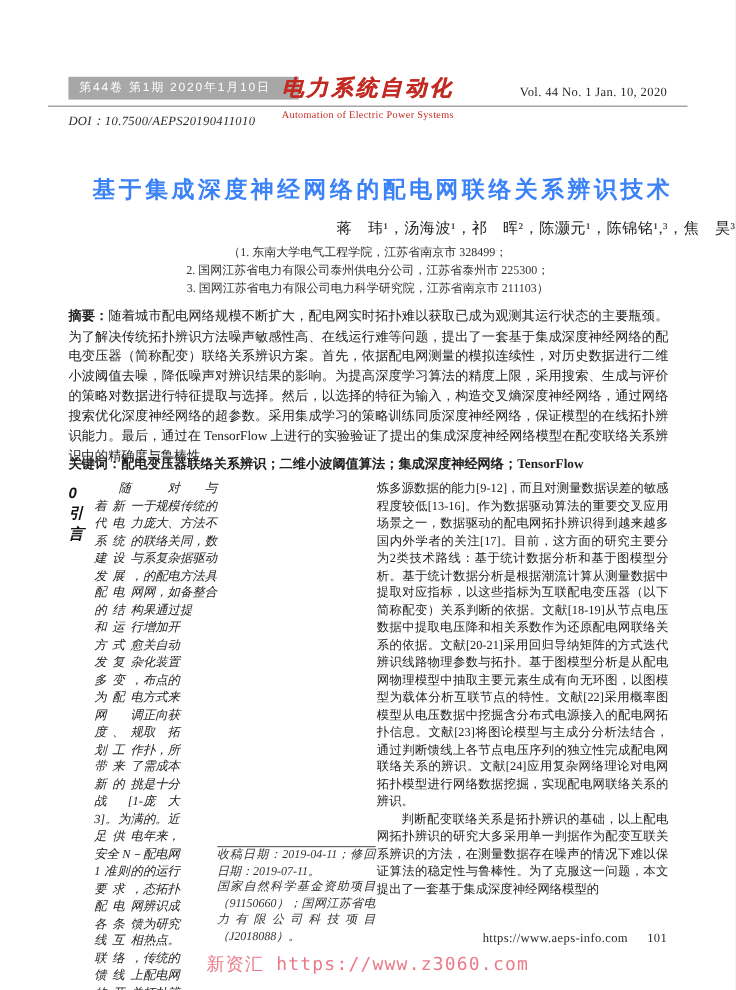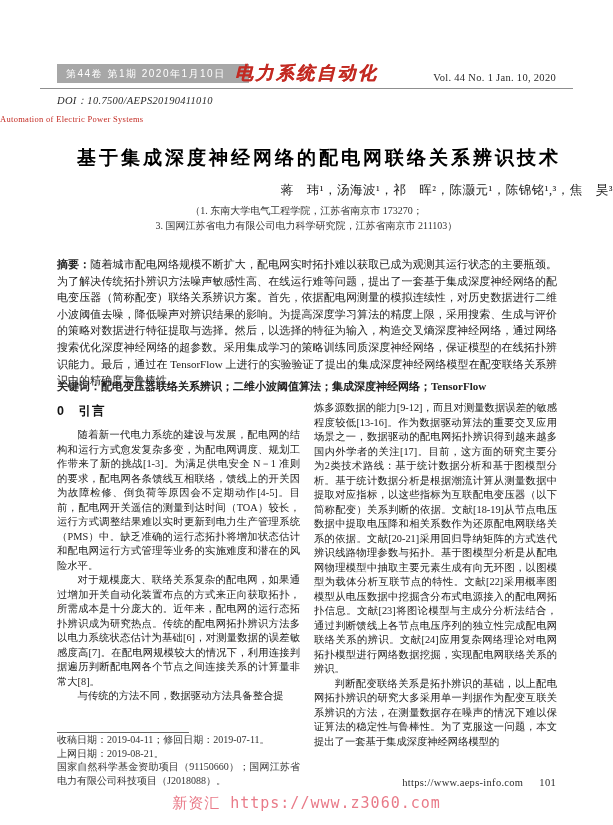--- a/index.html
+++ b/index.html
@@ -39,34 +39,35 @@
   .journal-cn{
     position:absolute;left:0;right:0;top:61px;
     text-align:center;
     color:var(--brand-red);
     font-size:18px;font-weight:bold;font-style:italic;
     letter-spacing:2.5px;
     text-shadow:0.4px 0 0 var(--brand-red);
   }
   .journal-en{
     position:absolute;left:0;right:0;top:90px;
+    text-align:center;
     color:var(--brand-red);
-    font-size:8.5px;letter-spacing:0.3px;margin-top:24px;
+    font-size:8.5px;letter-spacing:0.3px;
   }
   .vol-info{
     position:absolute;right:57px;top:72px;
     font-size:10.5px;color:#2a2a2a;letter-spacing:0.3px;
   }
   
   .paper-title{
     position:absolute;left:0;right:0;top:145px;
     text-align:center;
     font-family:"Liberation Sans","DejaVu Sans",sans-serif;
     font-size:19px;font-weight:700;letter-spacing:3px;
-    color:#000000;
+    color:#3b82f6;
     padding-left:25px;
   }
   .authors{
     position:absolute;left:0;right:0;top:182px;
     text-align:right;font-size:12.5px;color:#222;
     letter-spacing:0.5px;
   }
   .affiliations{
     position:absolute;left:0;right:0;top:203px;
     text-align:center;font-size:10px;line-height:15px;color:#333;
@@ -83,21 +84,21 @@
   .keywords{
     position:absolute;left:57px;width:500px;top:379px;
     font-size:11px;font-weight:600;color:#222;
   }
   
   .columns{
     position:absolute;left:57px;top:401px;width:500px;height:386px;
     display:flex;gap:14px;
   }
   .col{width:243px;box-sizing:border-box;}
-  .col-left{display:flex;flex-direction:column;}
+  .col-left{display:flex;flex-direction:row;font-style:italic;}
   .intro-heading{
     font-family:"Liberation Sans","DejaVu Sans",sans-serif;
     font-size:12.5px;font-weight:700;color:#111;
     margin:2px 0 8px 0;letter-spacing:1px;
   }
   p.body-par{
     margin:0;font-size:10.3px;line-height:14.5px;
     text-align:justify;color:#222;
   }
   p.indent{text-indent:2em;}
@@ -127,38 +128,38 @@
   <div class="issue-box">第44卷 第1期 2020年1月10日</div>
   <div class="header-rule"></div>
   <div class="doi">DOI：10.7500/AEPS20190411010</div>
   <div class="journal-cn">电力系统自动化</div>
   <div class="journal-en">Automation of Electric Power Systems</div>
   <div class="vol-info">Vol. 44 No. 1 Jan. 10, 2020</div>
 
   <div class="paper-title">基于集成深度神经网络的配电网联络关系辨识技术</div>
   <div class="authors">蒋　玮¹，汤海波¹，祁　晖²，陈灏元¹，陈锦铭¹,³，焦　昊³</div>
   <div class="affiliations">
-    <div>（1. 东南大学电气工程学院，江苏省南京市 173270；</div>
+    <div>（1. 东南大学电气工程学院，江苏省南京市 328499；</div>
+    <div>2. 国网江苏省电力有限公司泰州供电分公司，江苏省泰州市 225300；</div>
     <div>3. 国网江苏省电力有限公司电力科学研究院，江苏省南京市 211103）</div>
   </div>
 
   <div class="abstract"><span class="abstract-label">摘要：</span><span>随着城市配电网络规模不断扩大，配电网实时拓扑难以获取已成为观测其运行状态的主要瓶颈。为了解决传统拓扑辨识方法噪声敏感性高、在线运行难等问题，提出了一套基于集成深度神经网络的配电变压器（简称配变）联络关系辨识方案。首先，依据配电网测量的模拟连续性，对历史数据进行二维小波阈值去噪，降低噪声对辨识结果的影响。为提高深度学习算法的精度上限，采用搜索、生成与评价的策略对数据进行特征提取与选择。然后，以选择的特征为输入，构造交叉熵深度神经网络，通过网络搜索优化深度神经网络的超参数。采用集成学习的策略训练同质深度神经网络，保证模型的在线拓扑辨识能力。最后，通过在 TensorFlow 上进行的实验验证了提出的集成深度神经网络模型在配变联络关系辨识中的精确度与鲁棒性。</span></div>
 
   <div class="keywords"><span class="keywords-label">关键词：</span><span>配电变压器联络关系辨识；二维小波阈值算法；集成深度神经网络；TensorFlow</span></div>
 
   <div class="columns">
     <div class="col col-left">
       <div class="intro-heading">0　引言</div>
       <p class="body-par indent">随着新一代电力系统的建设与发展，配电网的结构和运行方式愈发复杂多变，为配电网调度、规划工作带来了新的挑战[1-3]。为满足供电安全 N－1 准则的要求，配电网各条馈线互相联络，馈线上的开关因为故障检修、倒负荷等原因会不定期动作[4-5]。目前，配电网开关遥信的测量到达时间（TOA）较长，运行方式调整结果难以实时更新到电力生产管理系统（PMS）中。缺乏准确的运行态拓扑将增加状态估计和配电网运行方式管理等业务的实施难度和潜在的风险水平。</p>
       <p class="body-par indent">对于规模庞大、联络关系复杂的配电网，如果通过增加开关自动化装置布点的方式来正向获取拓扑，所需成本是十分庞大的。近年来，配电网的运行态拓扑辨识成为研究热点。传统的配电网拓扑辨识方法多以电力系统状态估计为基础[6]，对测量数据的误差敏感度高[7]。在配电网规模较大的情况下，利用连接判据遍历判断配电网各个节点之间连接关系的计算量非常大[8]。</p>
       <p class="body-par indent">与传统的方法不同，数据驱动方法具备整合提</p>
       <div class="footnote">
         <div class="footnote-rule"></div>
         <div>收稿日期：2019-04-11；修回日期：2019-07-11。</div>
-        <div>上网日期：2019-08-21。</div>
         <div>国家自然科学基金资助项目（91150660）；国网江苏省电力有限公司科技项目（J2018088）。</div>
       </div>
     </div>
     <div class="col col-right">
       <p class="body-par">炼多源数据的能力[9-12]，而且对测量数据误差的敏感程度较低[13-16]。作为数据驱动算法的重要交叉应用场景之一，数据驱动的配电网拓扑辨识得到越来越多国内外学者的关注[17]。目前，这方面的研究主要分为2类技术路线：基于统计数据分析和基于图模型分析。基于统计数据分析是根据潮流计算从测量数据中提取对应指标，以这些指标为互联配电变压器（以下简称配变）关系判断的依据。文献[18-19]从节点电压数据中提取电压降和相关系数作为还原配电网联络关系的依据。文献[20-21]采用回归导纳矩阵的方式迭代辨识线路物理参数与拓扑。基于图模型分析是从配电网物理模型中抽取主要元素生成有向无环图，以图模型为载体分析互联节点的特性。文献[22]采用概率图模型从电压数据中挖掘含分布式电源接入的配电网拓扑信息。文献[23]将图论模型与主成分分析法结合，通过判断馈线上各节点电压序列的独立性完成配电网联络关系的辨识。文献[24]应用复杂网络理论对电网拓扑模型进行网络数据挖掘，实现配电网联络关系的辨识。</p>
       <p class="body-par indent">判断配变联络关系是拓扑辨识的基础，以上配电网拓扑辨识的研究大多采用单一判据作为配变互联关系辨识的方法，在测量数据存在噪声的情况下难以保证算法的稳定性与鲁棒性。为了克服这一问题，本文提出了一套基于集成深度神经网络模型的</p>
     </div>
   </div>
 
   <div class="footer-url"><span>https://www.aeps-info.com</span><span class="page-number">101</span></div>

